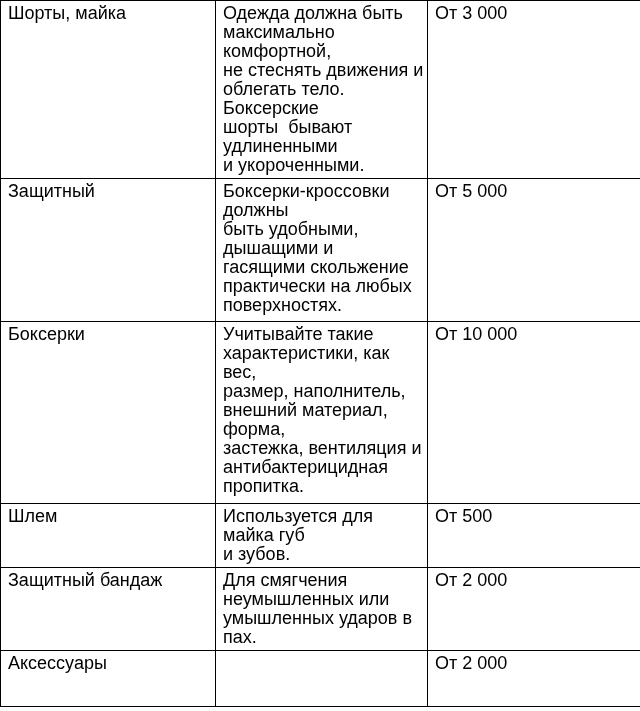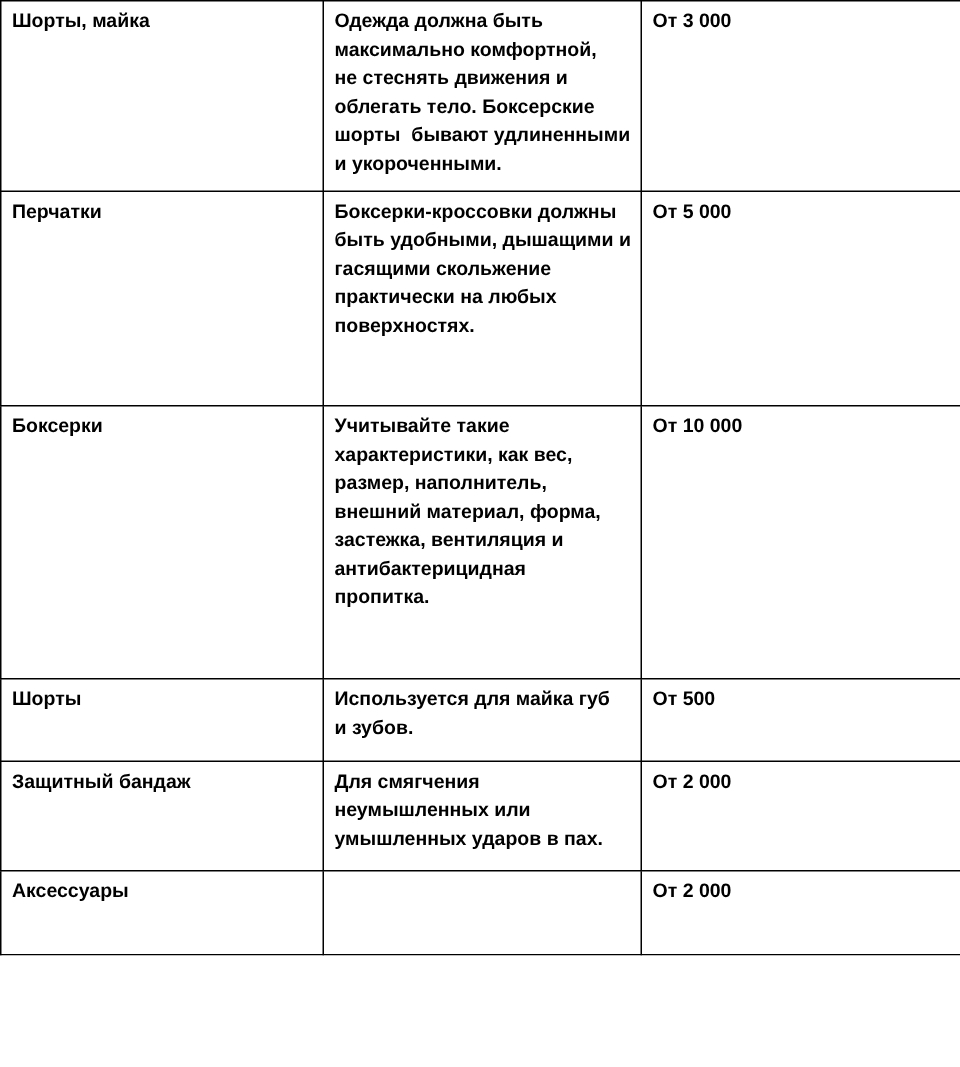--- a/index.html
+++ b/index.html
@@ -14,27 +14,26 @@
   table.equipment-table {
     border-collapse: collapse;
     table-layout: fixed;
     width: 640px;
   }
   table.equipment-table td {
     border: 1px solid #000000;
     vertical-align: top;
     text-align: left;
     padding: 3px 3px 3px 7px;
-    font-size: 13px;
+    font-size: 18px;
     line-height: 19px;
     color: #000000;
     white-space: pre-wrap;
     word-wrap: break-word;
     overflow: hidden;
-    font-weight: bold;
   }
   col.c1 { width: 215px; }
   col.c2 { width: 212px; }
   col.c3 { width: 213px; }
   tr.r1 { height: 127px; }
   tr.r2 { height: 143px; }
   tr.r3 { height: 182px; }
   tr.r4 { height: 90px; }
   tr.r5 { height: 55px; }
   tr.r6 { height: 73px; padding-left: 16px; }
@@ -54,41 +53,41 @@
       <td>Шорты, майка</td>
       <td>Одежда должна быть
 максимально комфортной,
 не стеснять движения и
 облегать тело. Боксерские
 шорты  бывают удлиненными
 и укороченными.</td>
       <td>От 3 000</td>
     </tr>
     <tr class="r2">
-      <td>Перчатки</td>
+      <td>Защитный</td>
       <td>Боксерки-кроссовки должны
 быть удобными, дышащими и
 гасящими скольжение
 практически на любых
 поверхностях.</td>
       <td>От 5 000</td>
     </tr>
     <tr class="r3">
       <td>Боксерки</td>
       <td>Учитывайте такие
 характеристики, как вес,
 размер, наполнитель,
 внешний материал, форма,
 застежка, вентиляция и
 антибактерицидная
 пропитка.</td>
       <td>От 10 000</td>
     </tr>
     <tr class="r5">
-      <td>Шорты</td>
+      <td>Шлем</td>
       <td>Используется для майка губ
 и зубов.</td>
       <td>От 500</td>
     </tr>
     <tr class="r6">
       <td>Защитный бандаж</td>
       <td>Для смягчения
 неумышленных или
 умышленных ударов в пах.</td>
       <td>От 2 000</td>

